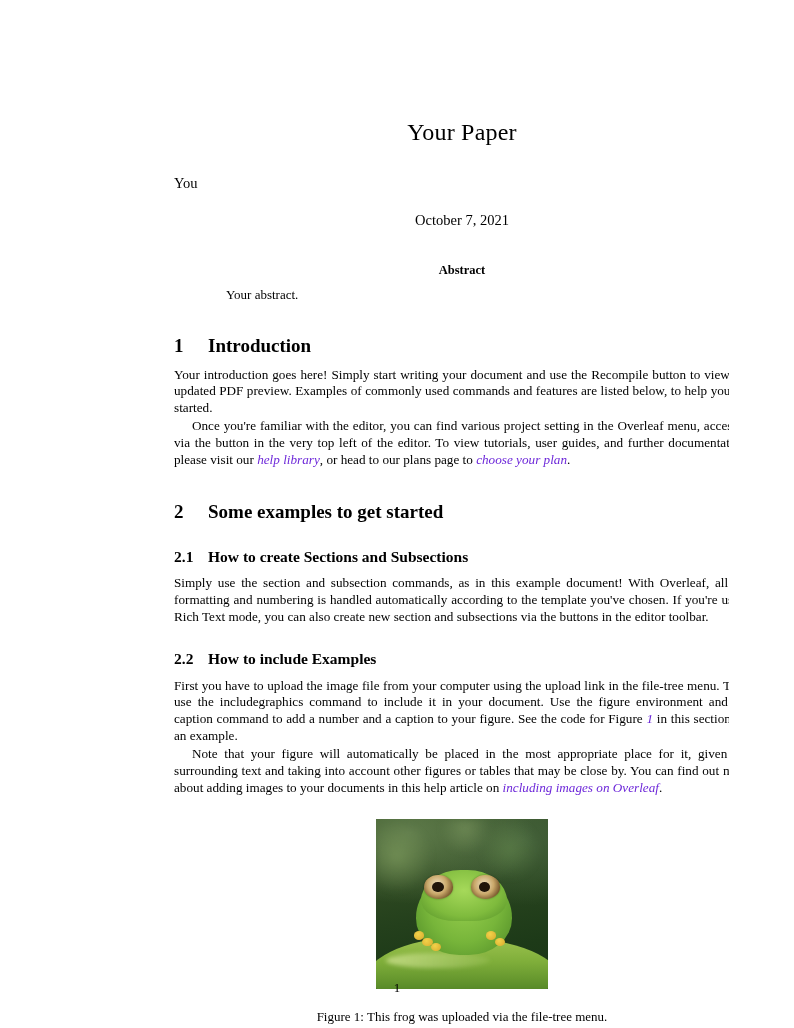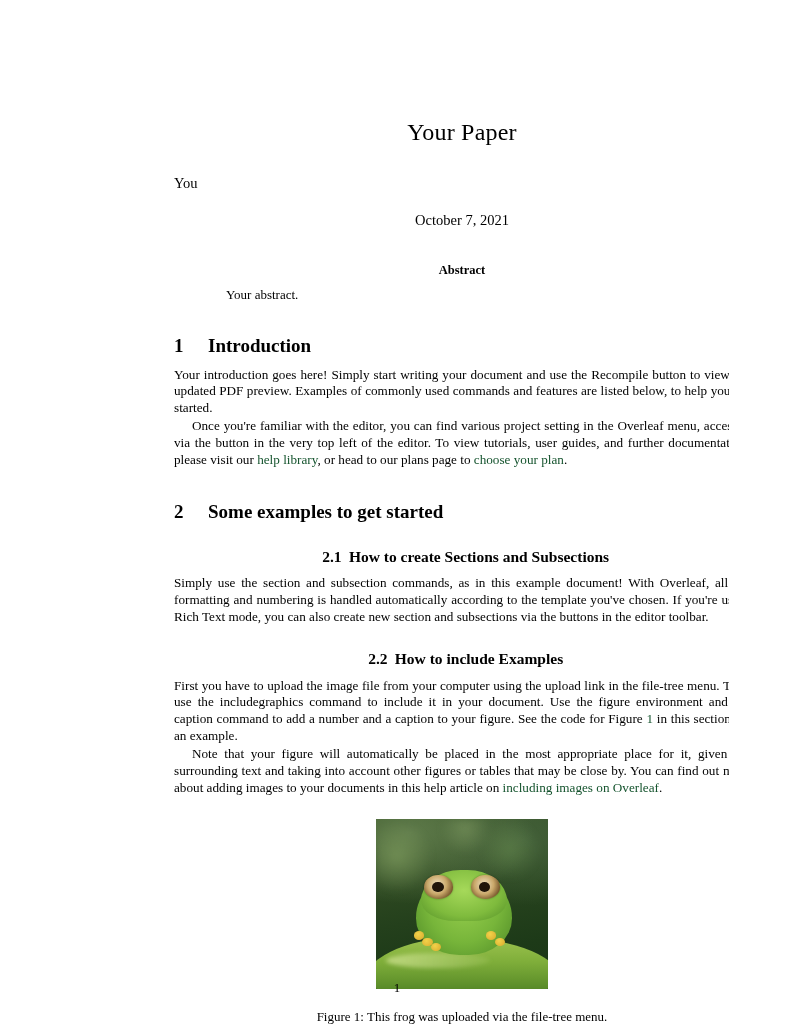--- a/index.html
+++ b/index.html
@@ -64,40 +64,40 @@
   }
   h1.section .num {
     display: inline-block;
     width: 34px;
   }
   h2.subsection {
     font-size: 15.5px;
     font-weight: bold;
     margin: 24px 0 0 0;
     line-height: 1.2;
-    text-align: center;
   }
   h2.subsection .num {
     display: inline-block;
     width: 34px;
   }
   p.para {
     font-size: 13.2px;
     line-height: 1.28;
     text-align: justify;
     margin: 9px 0 0 0;
     hyphens: none;
   }
   p.para.indent {
     text-indent: 18px;
     margin-top: 1px;
   }
   a.link {
-    color: #14532d;
+    color: #6d28d9;
     text-decoration: none;
+    font-style: italic;
   }
   .figure-block {
     margin-top: 22px;
     text-align: center;
   }
   .frog-img {
     display: inline-block;
     width: 172px;
     height: 170px;
     position: relative;

